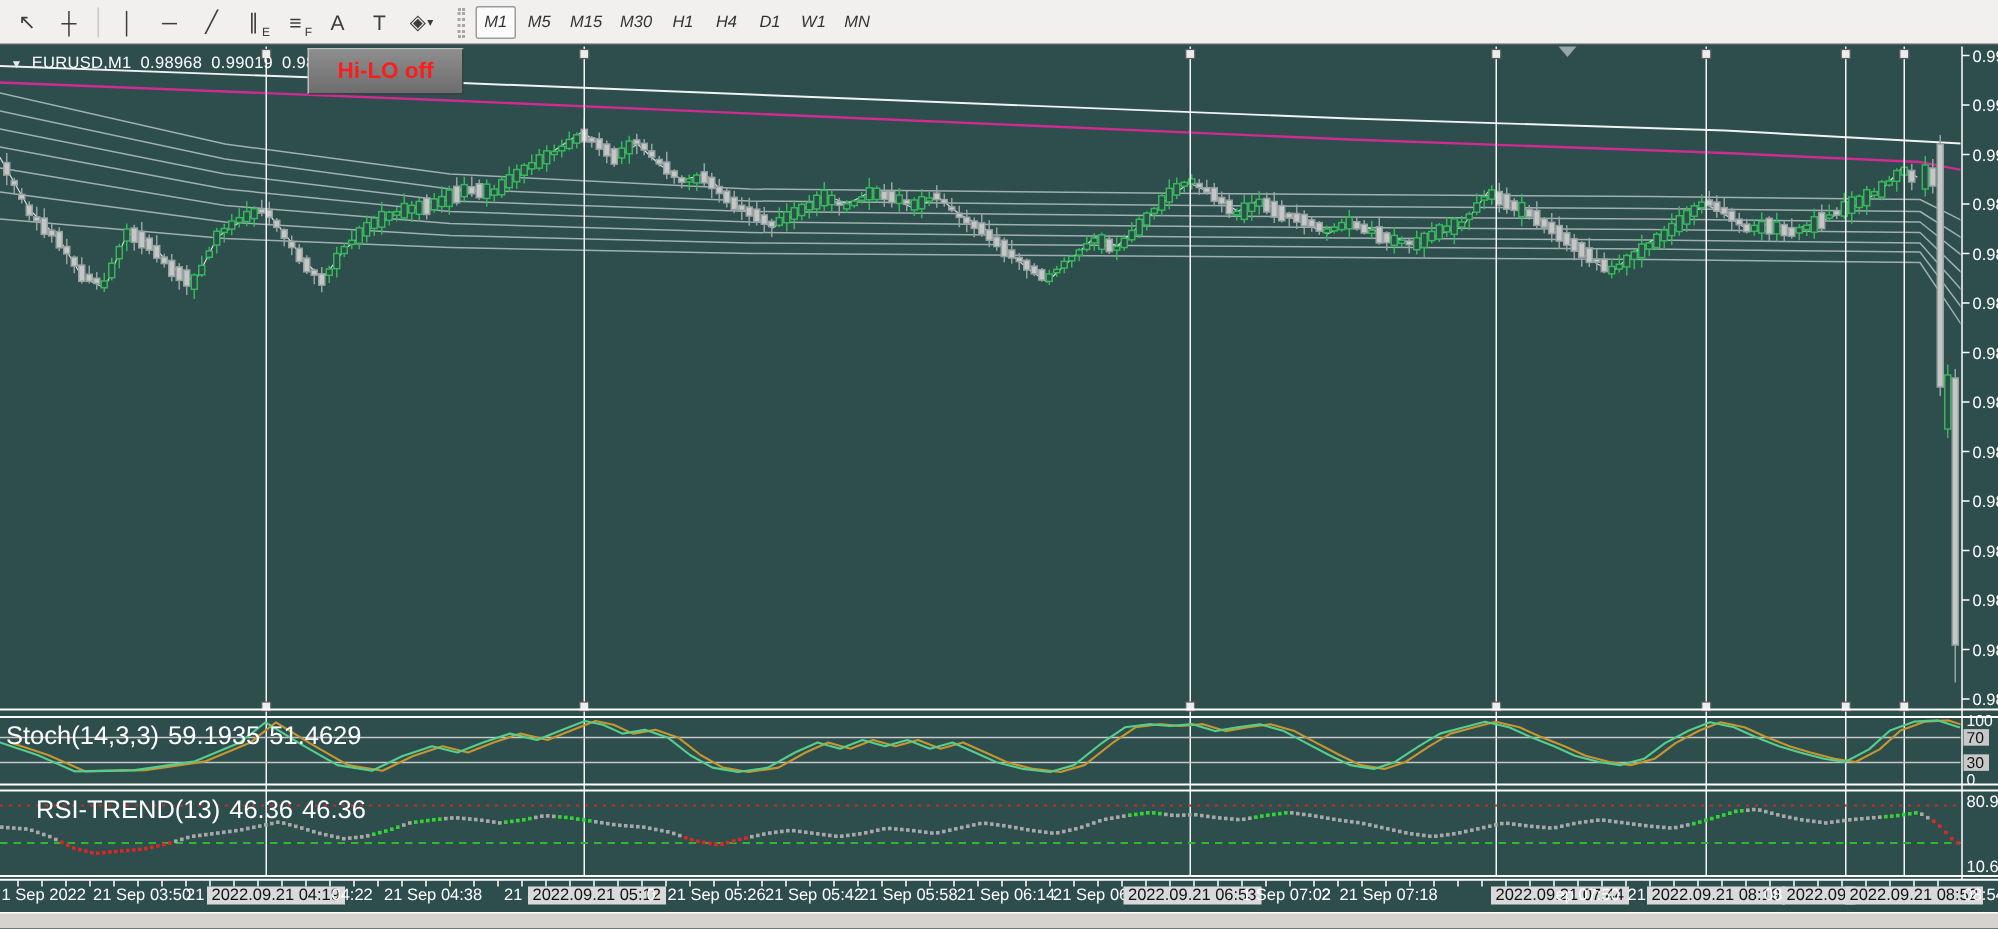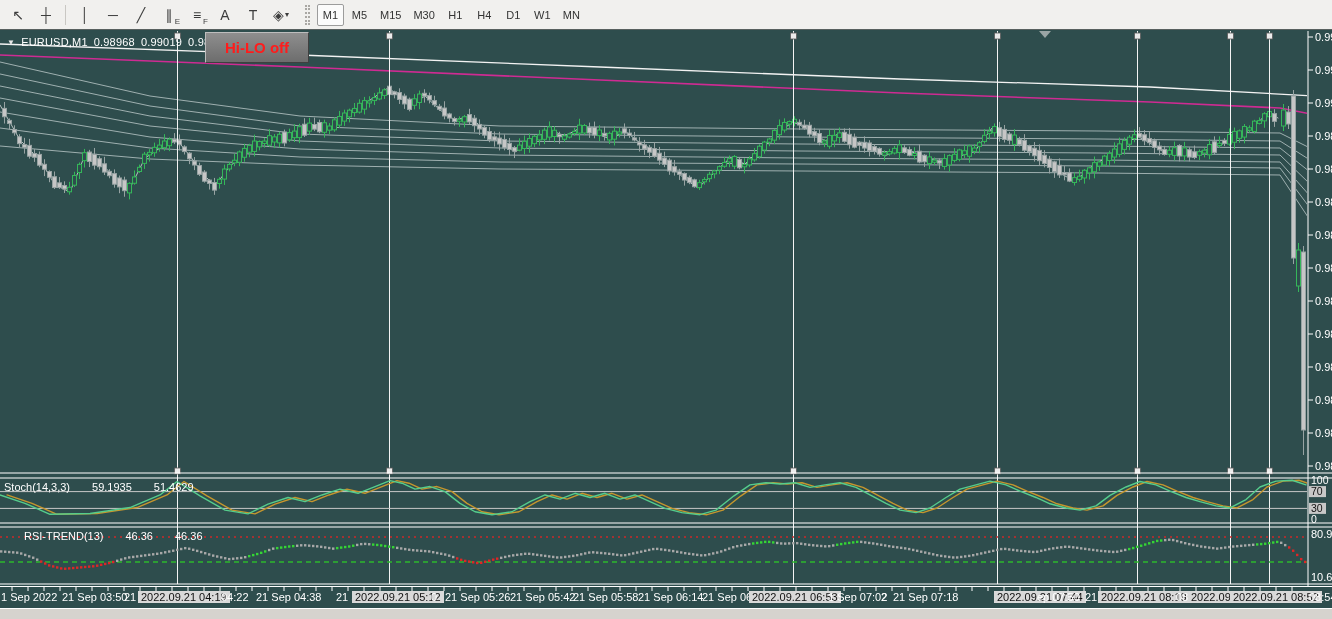--- a/index.html
+++ b/index.html
@@ -9,31 +9,31 @@
   
   .toolbar{position:absolute;left:0;top:0;width:1332px;height:30px;background:#f1f0ee;
            border-bottom:1px solid #58605f;display:flex;align-items:center;padding-left:4px;}
   .tbtn{width:26px;height:24px;display:flex;align-items:center;justify-content:center;
         color:#3c3c3c;font-size:14px;margin:0 1px;border:1px solid transparent;border-radius:2px;position:relative;}
   .tbtn .sub{position:absolute;right:1px;bottom:0;font-size:8px;color:#3c3c3c;}
   .tbtn .dd{font-size:8px;margin-left:1px;}
   .tsep{width:1px;height:20px;background:#c9c7c3;margin:0 5px;}
   .tgrip{width:5px;height:20px;margin:0 6px 0 10px;border-left:2px dotted #a9a7a3;border-right:2px dotted #a9a7a3;}
   .tf{min-width:27px;height:22px;padding:0 4px;display:flex;align-items:center;justify-content:center;
-      font-size:11px;color:#333;margin:0 1px;border:1px solid transparent;border-radius:2px;}
+      font-size:11px;color:#333;margin:0 1px;border:1px solid transparent;border-radius:2px;font-style:italic;}
   .tf.active{background:#fbfbfb;border-color:#9c9c9c;}
   
   .chart-title{position:absolute;left:7px;top:36px;color:#fff;font-size:11px;letter-spacing:.2px;
                display:flex;gap:6px;align-items:center;z-index:5;}
   .chart-title .tri{font-size:8px;color:#e8e8e8;}
   .hilo-btn{position:absolute;left:205px;top:32px;width:104px;height:31px;z-index:6;
             background:linear-gradient(#8e8e8e,#6d6d6d);border:1px solid #3f3f3f;
             border-top-color:#bdbdbd;border-left-color:#bdbdbd;
             color:#ff1c1c;font-size:15px;font-weight:bold;display:flex;align-items:center;justify-content:center;}
-  .ind-label{position:absolute;color:#fff;font-size:11px;z-index:5;display:flex;gap:22px;}
+  .ind-label{position:absolute;color:#fff;font-size:17px;z-index:5;display:flex;gap:6px;}
   .ind-label.stoch{left:4px;top:481px;}
   .ind-label.rsi{left:4px;top:530px;padding-left:20px;}
   
   .time-axis{position:absolute;left:0;top:589px;width:1332px;height:19px;z-index:5;}
   .tlabel{position:absolute;top:2px;white-space:nowrap;color:#fff;font-size:11px;}
   .tlabel.hl{background:#d9d9d9;color:#111;padding:0 3px;}
   .bottom-strip{position:absolute;left:0;top:608px;width:1332px;height:11px;
                 background:#d6d3ce;border-top:1px solid #fff;}
   svg{position:absolute;left:0;top:30px;}
 </style>

